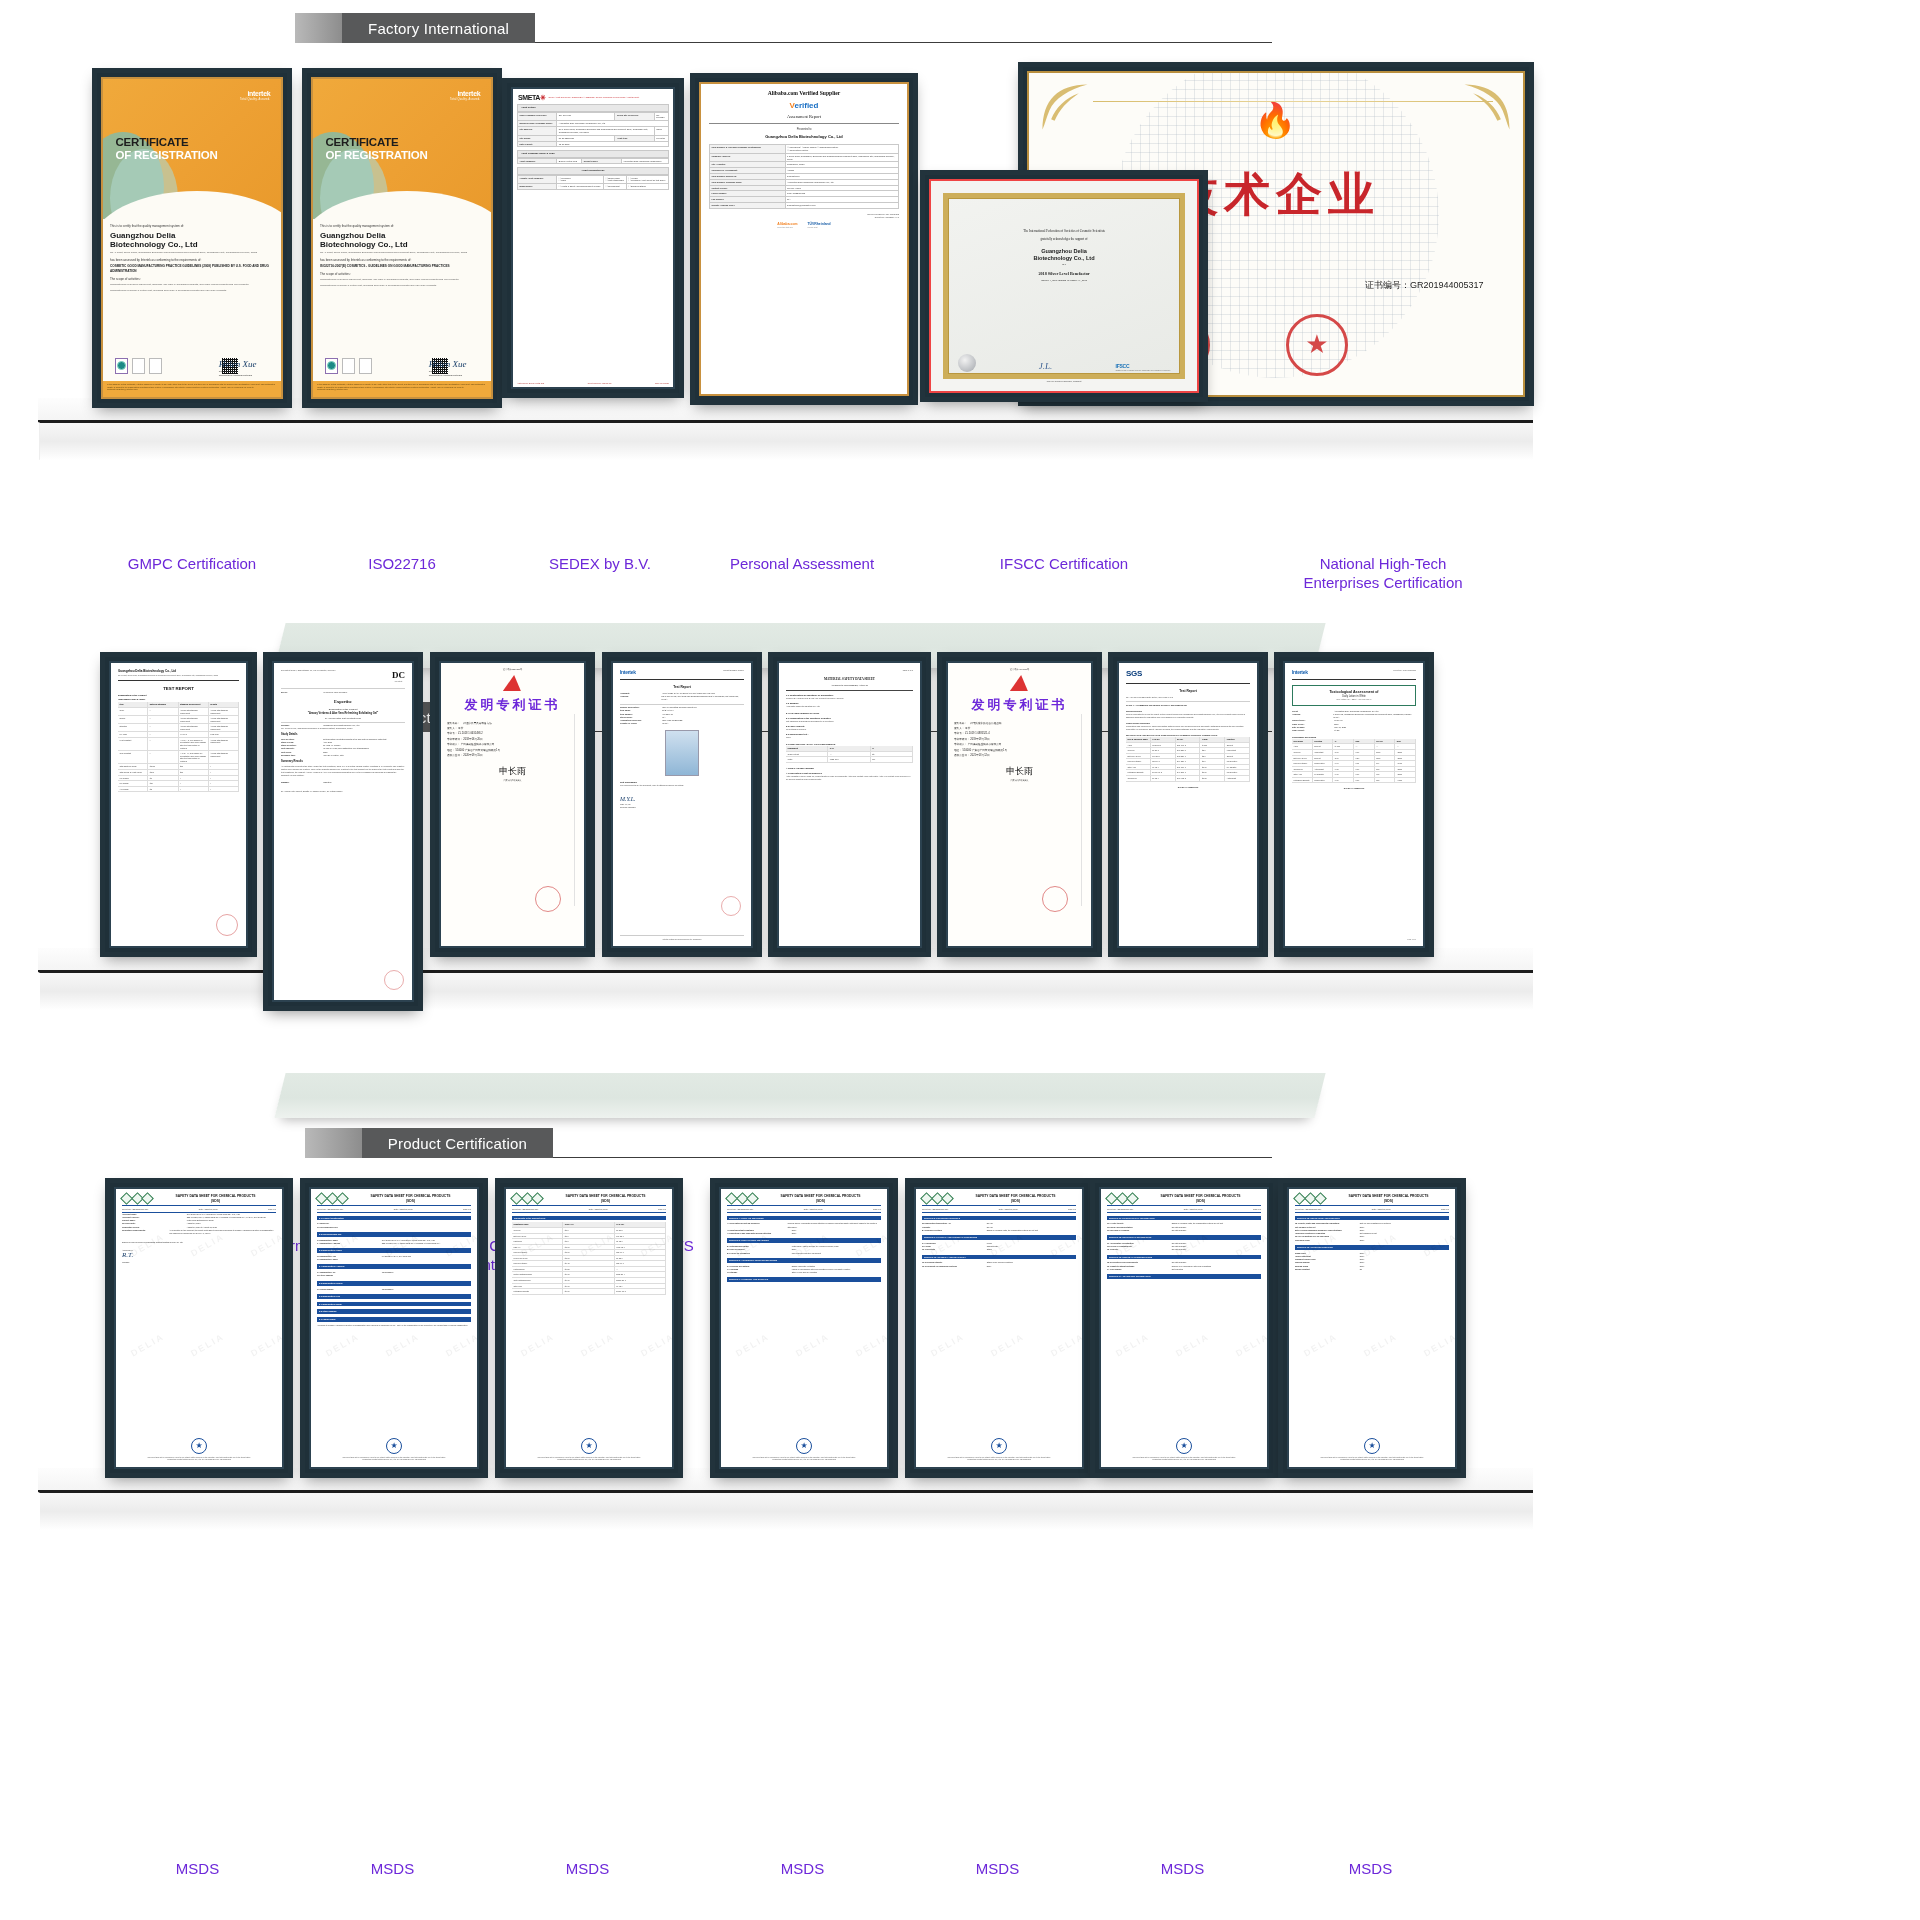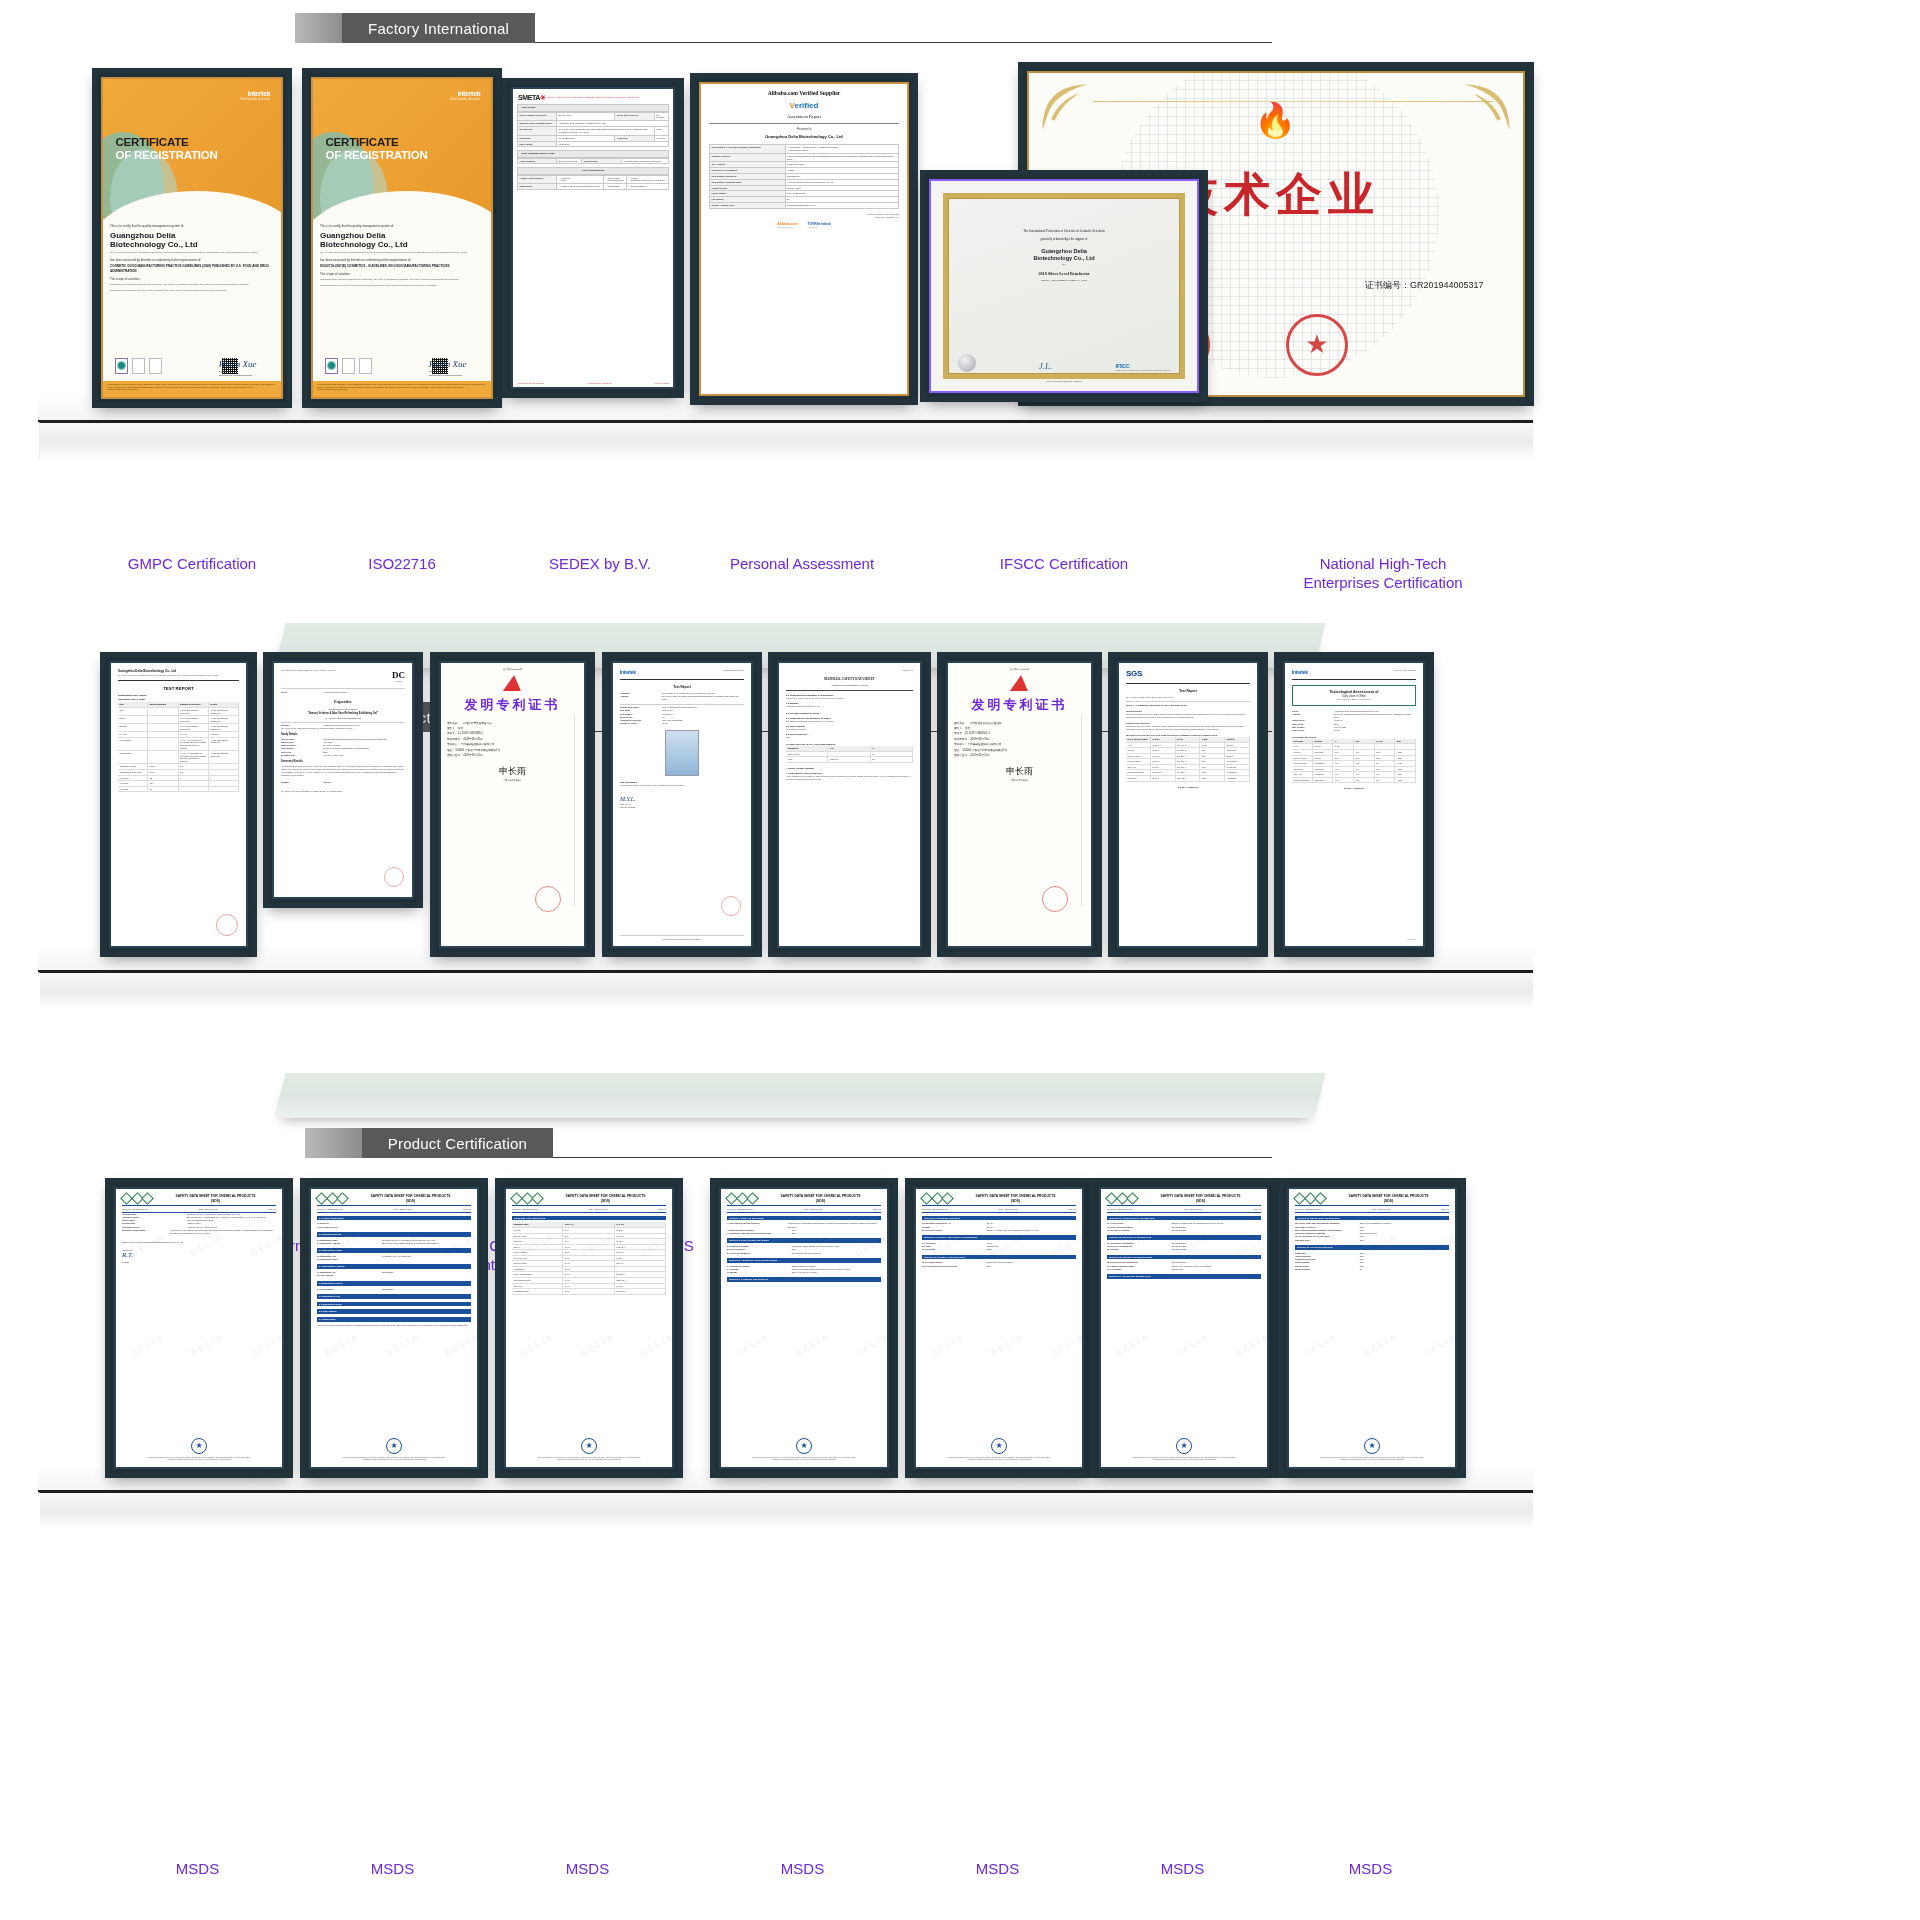--- a/index.html
+++ b/index.html
@@ -530,21 +530,21 @@
         <div class="cn-stamp" style="left:24%; bottom:6%;">★</div>
         <div class="cn-stamp" style="left:52%; bottom:6%;">★</div>
       </div>
     </div>
         </div>
       </div>
   </div>
 
   <div class="cert" style="left:920px; top:170px; width:288px; height:232px;">
     <div class="mat">
-        <div class="mat2" style="background:#8b5cf6">
+        <div class="mat2" style="background:#ef4444">
           <div class="paper" style="background:#f4f4f2">
       <div class="ifscc-outer"></div>
       <div class="ifscc-inner"></div>
       <div class="ifscc-txt">
         <div class="r1">The International Federation of Societies of Cosmetic Scientists</div>
         <div class="r2">gratefully acknowledges the support of</div>
         <div class="r3">
           <div>Guangzhou Delia</div>
           <div>Biotechnology Co., Ltd</div>
         </div>
@@ -676,21 +676,21 @@
                   <span>/</span>
                 </div>
         </div>
         <div style="position:absolute; right:8px; bottom:10px; width:22px;height:22px;border-radius:50%;border:1.2px solid rgba(200,50,50,.45);"></div>
       </div>
     </div>
         </div>
       </div>
   </div>
 
-  <div class="cert plain" style="left:263px; top:652px; width:160px; height:256px;">
+  <div class="cert plain" style="left:263px; top:652px; width:160px; height:359px;">
     <div class="mat">
         <div class="mat2">
           <div class="paper">
       <div class="rep">
         <div class="hd" style="border:none">
           <div style="font-size:2px;color:#555">Dermatest GmbH, Engelstrasse 37, 48143 Münster, Germany</div>
           <div style="text-align:center">
             <div style="font-family:'Liberation Serif',serif; font-size:9px;font-weight:700;color:#111">DC</div>
             <div style="font-size:1.6px;color:#666">Dermatest</div>
           </div>

